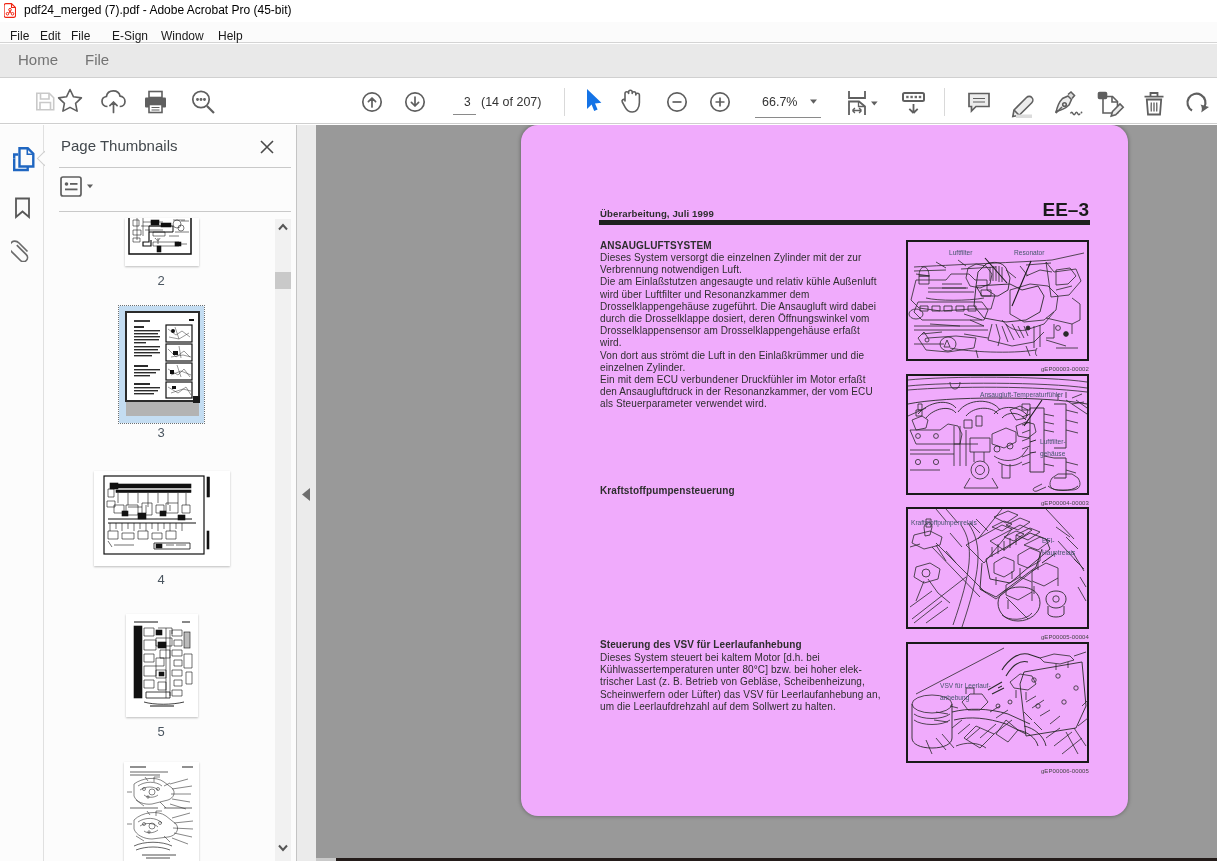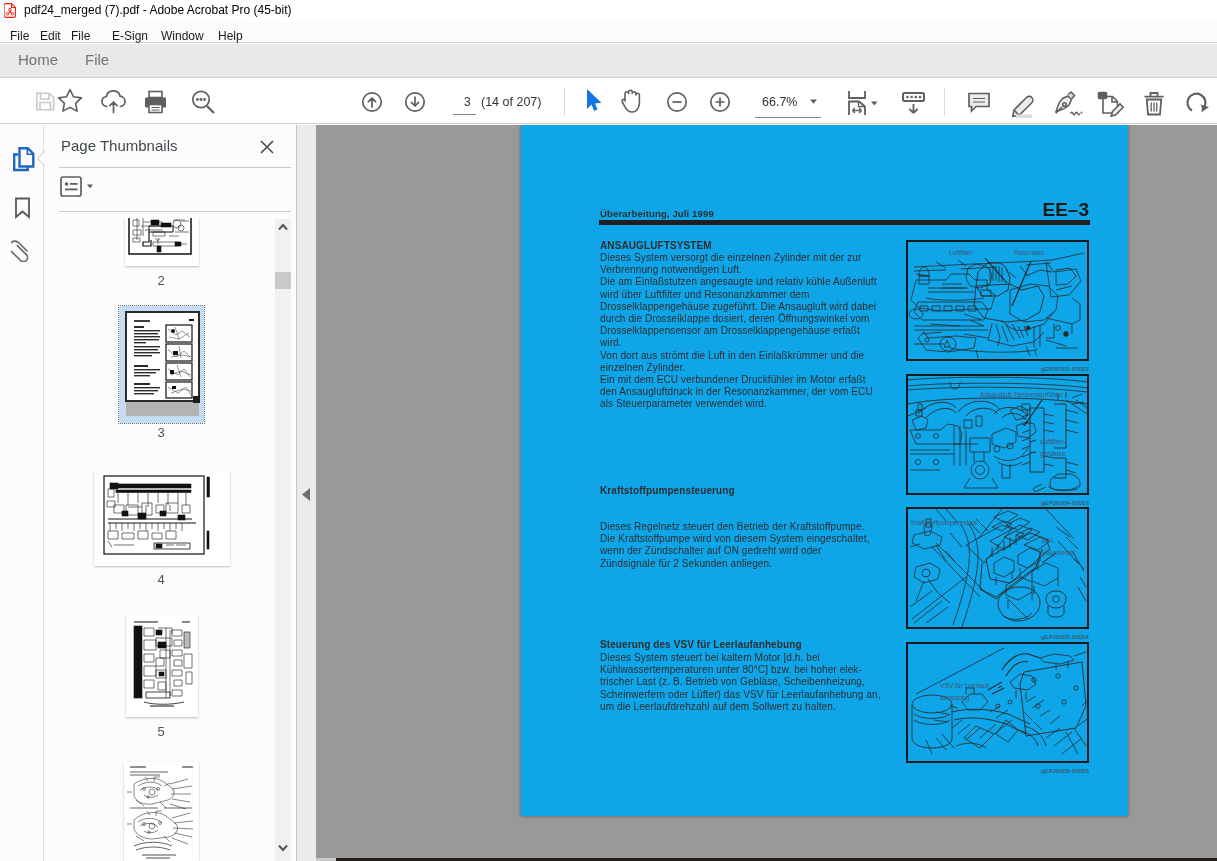--- a/index.html
+++ b/index.html
@@ -16,21 +16,21 @@
   .tabtxt { position:absolute; top:7px; font-size:15px; color:#737373; }
   #activetab { position:absolute; left:155px; top:0; width:178px; height:35px; background:#fff; border-left:1px solid #cecece; border-right:1px solid #cecece; z-index:3; }
   #toolbar { left:0; top:79px; width:1217px; height:45px; background:#fff; border-bottom:1px solid #cfcfcf; }
 
   
   #content { left:0; top:125px; width:1217px; height:736px; background:#fcfcfc; }
   #rail { left:0; top:0; width:44px; height:736px; background:#fcfcfc; border-right:1px solid #e0e0e0; }
   #panel { left:45px; top:0; width:252px; height:736px; background:#fcfcfc; border-right:1px solid #c4c4c4; }
   #strip { left:297px; top:0; width:19px; height:736px; background:#ebebeb; }
   #docarea { left:316px; top:0; width:901px; height:736px; background:#999; overflow:hidden; }
-  #page { position:absolute; left:205px; top:0; width:607px; height:691px; background:#0ea5e9; box-shadow:0 0 4px rgba(0,0,0,0.4); }
+  #page { position:absolute; left:205px; top:0; width:607px; height:691px; background:#f0abfc; box-shadow:0 0 4px rgba(0,0,0,0.4);border-radius:17px; }
   .sep { position:absolute; height:1px; background:#c9c9c9; }
 
   
   #ptrack { position:absolute; left:230px; top:94px; width:16px; height:642px; background:#f1f1f1; }
   #pthumb { position:absolute; left:230px; top:147px; width:16px; height:17px; background:#c9c9c9; }
 
   
   .pg { position:absolute; color:#2e2e2e; font-size:10px; line-height:12.2px; letter-spacing:0.1px; }
   .b { font-weight:bold; }
 
@@ -393,21 +393,20 @@
     <div id="page">
 
       <div class="pg b" style="left:79px;top:82.5px;font-size:9.6px">Überarbeitung, Juli 1999</div>
       <div class="pg b" style="left:471px;top:79px;font-size:19px;color:#1a1a1a;width:97px;text-align:right;letter-spacing:0">EE–3</div>
       <div style="position:absolute;left:78px;top:95px;width:491px;height:5px;background:#1f1f1f"></div>
 
       <div class="pg b" style="left:79px;top:115px">ANSAUGLUFTSYSTEM</div>
       <div class="pg" style="left:79px;top:127px;white-space:nowrap">Dieses System versorgt die einzelnen Zylinder mit der zur<br>Verbrennung notwendigen Luft.<br>Die am Einlaßstutzen angesaugte und relativ kühle Außenluft<br>wird über Luftfilter und Resonanzkammer dem<br>Drosselklappengehäuse zugeführt. Die Ansaugluft wird dabei<br>durch die Drosselklappe dosiert, deren Öffnungswinkel vom<br>Drosselklappensensor am Drosselklappengehäuse erfaßt<br>wird.<br>Von dort aus strömt die Luft in den Einlaßkrümmer und die<br>einzelnen Zylinder.<br>Ein mit dem ECU verbundener Druckfühler im Motor erfaßt<br>den Ansaugluftdruck in der Resonanzkammer, der vom ECU<br>als Steuerparameter verwendet wird.</div>
 
       <div class="pg b" style="left:79px;top:360px">Kraftstoffpumpensteuerung</div>
-      <div class="pg" style="left:79px;top:396px;white-space:nowrap">Dieses Regelnetz steuert den Betrieb der Kraftstoffpumpe.<br>Die Kraftstoffpumpe wird von diesem System eingeschaltet,<br>wenn der Zündschalter auf ON gedreht wird oder<br>Zündsignale für 2 Sekunden anliegen.</div>
 
       <div class="pg b" style="left:79px;top:514px">Steuerung des VSV für Leerlaufanhebung</div>
       <div class="pg" style="left:79px;top:527px;white-space:nowrap">Dieses System steuert bei kaltem Motor [d.h. bei<br>Kühlwassertemperaturen unter 80°C] bzw. bei hoher elek-<br>trischer Last (z. B. Betrieb von Gebläse, Scheibenheizung,<br>Scheinwerfern oder Lüfter) das VSV für Leerlaufanhebung an,<br>um die Leerlaufdrehzahl auf dem Sollwert zu halten.</div>
 
       <svg style="position:absolute;left:385px;top:115px" width="183" height="121" viewBox="0 0 183 121">
         <rect x="1" y="1" width="181" height="119" fill="none" stroke="#1a1a1a" stroke-width="2"></rect>
         <g stroke="#2a2a2a" stroke-width="0.8" fill="none">
           <path d="M8 27 C40 25 120 22 146 20 L178 13"></path>
           <path d="M8 31 L40 30 M55 29 L90 27 M120 25 L145 23"></path>
           <path d="M140 22 l8 10 22 -3 5 12 -12 14 -18 2 z M150 30 l14 -2 6 8 -8 8 -12 1 z"></path>

